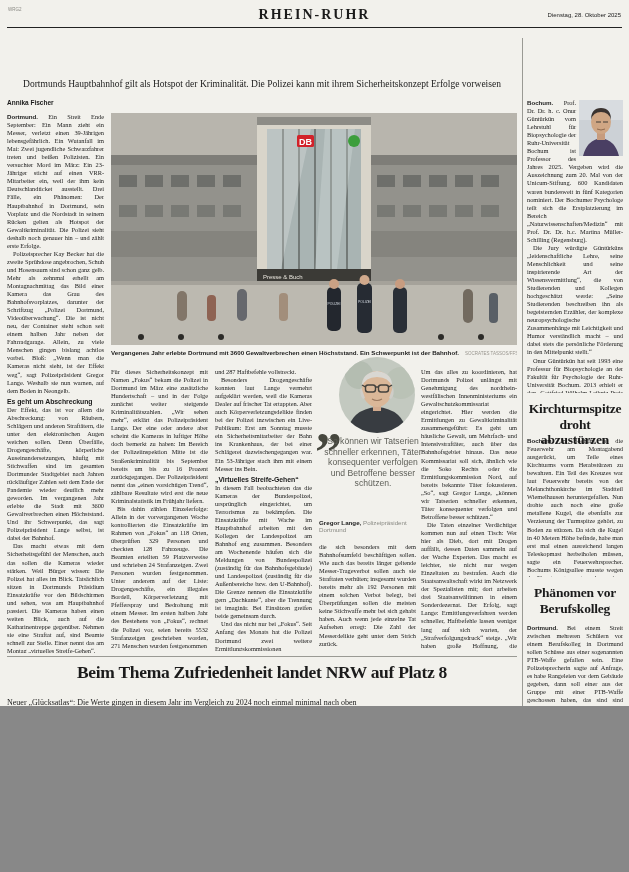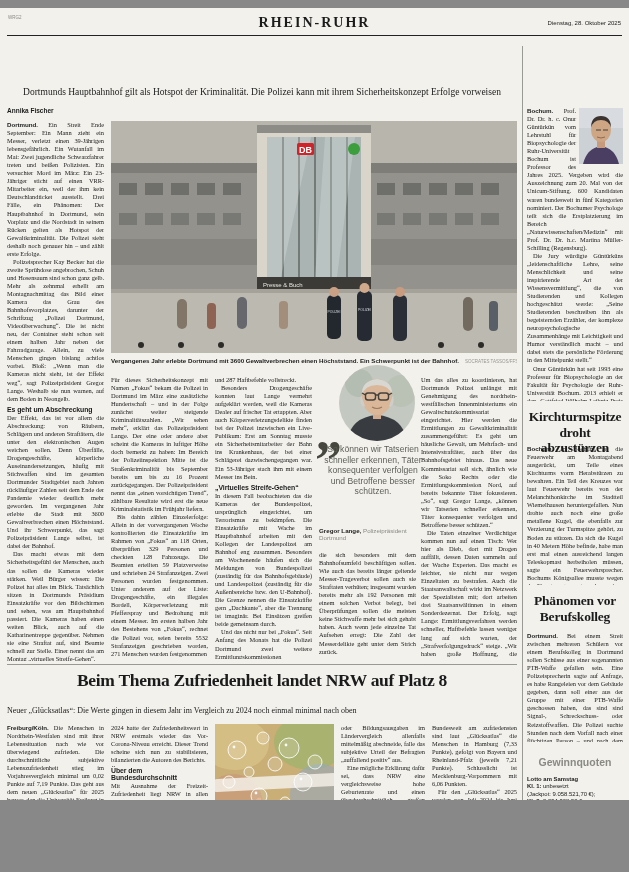--- a/index.html
+++ b/index.html
@@ -1,17 +1,17 @@
 <!DOCTYPE html>
 <html><head>
 <meta charset="utf-8">
 <style>
   html,body{margin:0;padding:0;background:#888;}
-  .page{position:relative;width:629px;height:792px;background:#f2f1ec;color:#1b1b1b;
-        font-family:"Liberation Serif",serif;overflow:hidden;margin:8px auto;}
+  .page{position:relative;width:629px;height:706px;background:#f2f1ec;color:#1b1b1b;
+        font-family:"Liberation Serif",serif;overflow:hidden;margin:0 auto;}
   
   .folio-edition{position:absolute;left:8px;top:7px;font:4.5px "Liberation Sans",sans-serif;color:#8a8a84;}
   .section-title{position:absolute;left:0;right:0;top:7px;margin:0;text-align:center;
         font-family:"Liberation Serif",serif;font-weight:bold;font-size:14px;letter-spacing:2px;}
   .folio-date{position:absolute;right:8px;top:12px;font:6px "Liberation Sans",sans-serif;}
   .rule-top{position:absolute;left:7px;width:615px;top:27px;border-top:1.3px solid #222;}
   
   .headline{position:absolute;left:7px;width:510px;top:36px;margin:0;text-align:center;
         font-weight:bold;font-size:27px;letter-spacing:-0.6px;line-height:1.08;}
   .subheadline{position:absolute;left:7px;width:510px;top:79px;margin:0;text-align:center;font-size:9.5px;}

